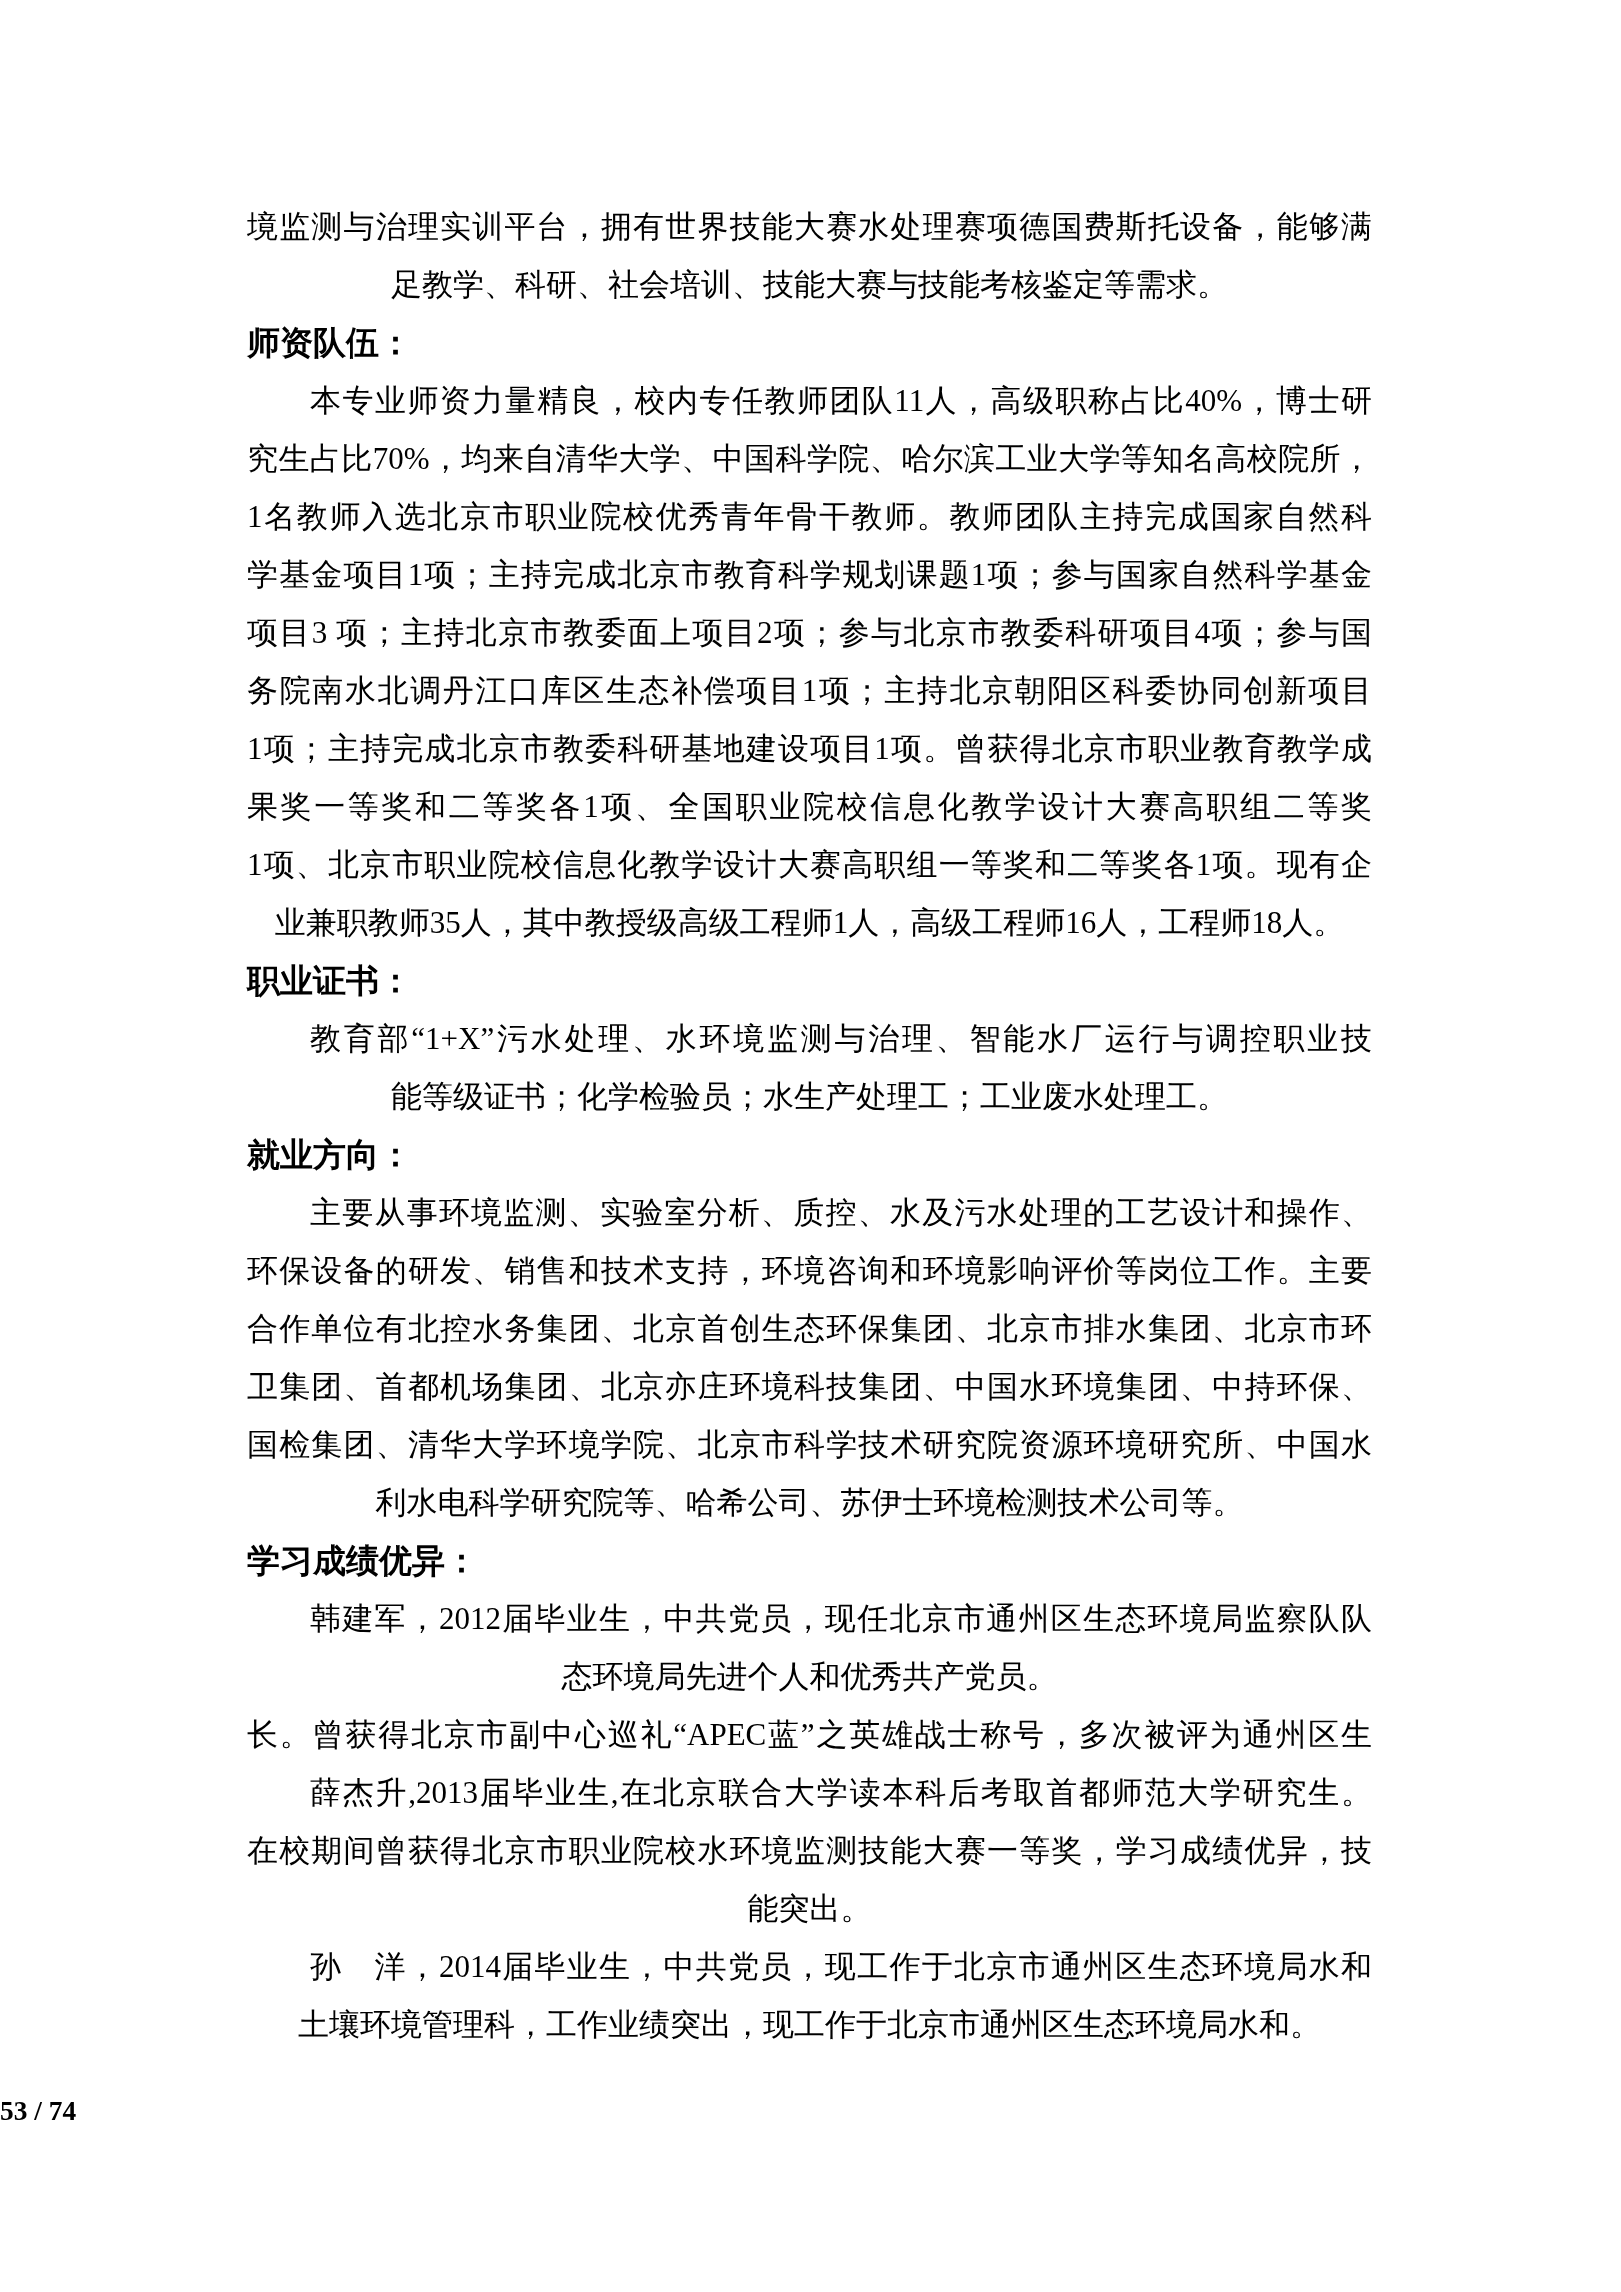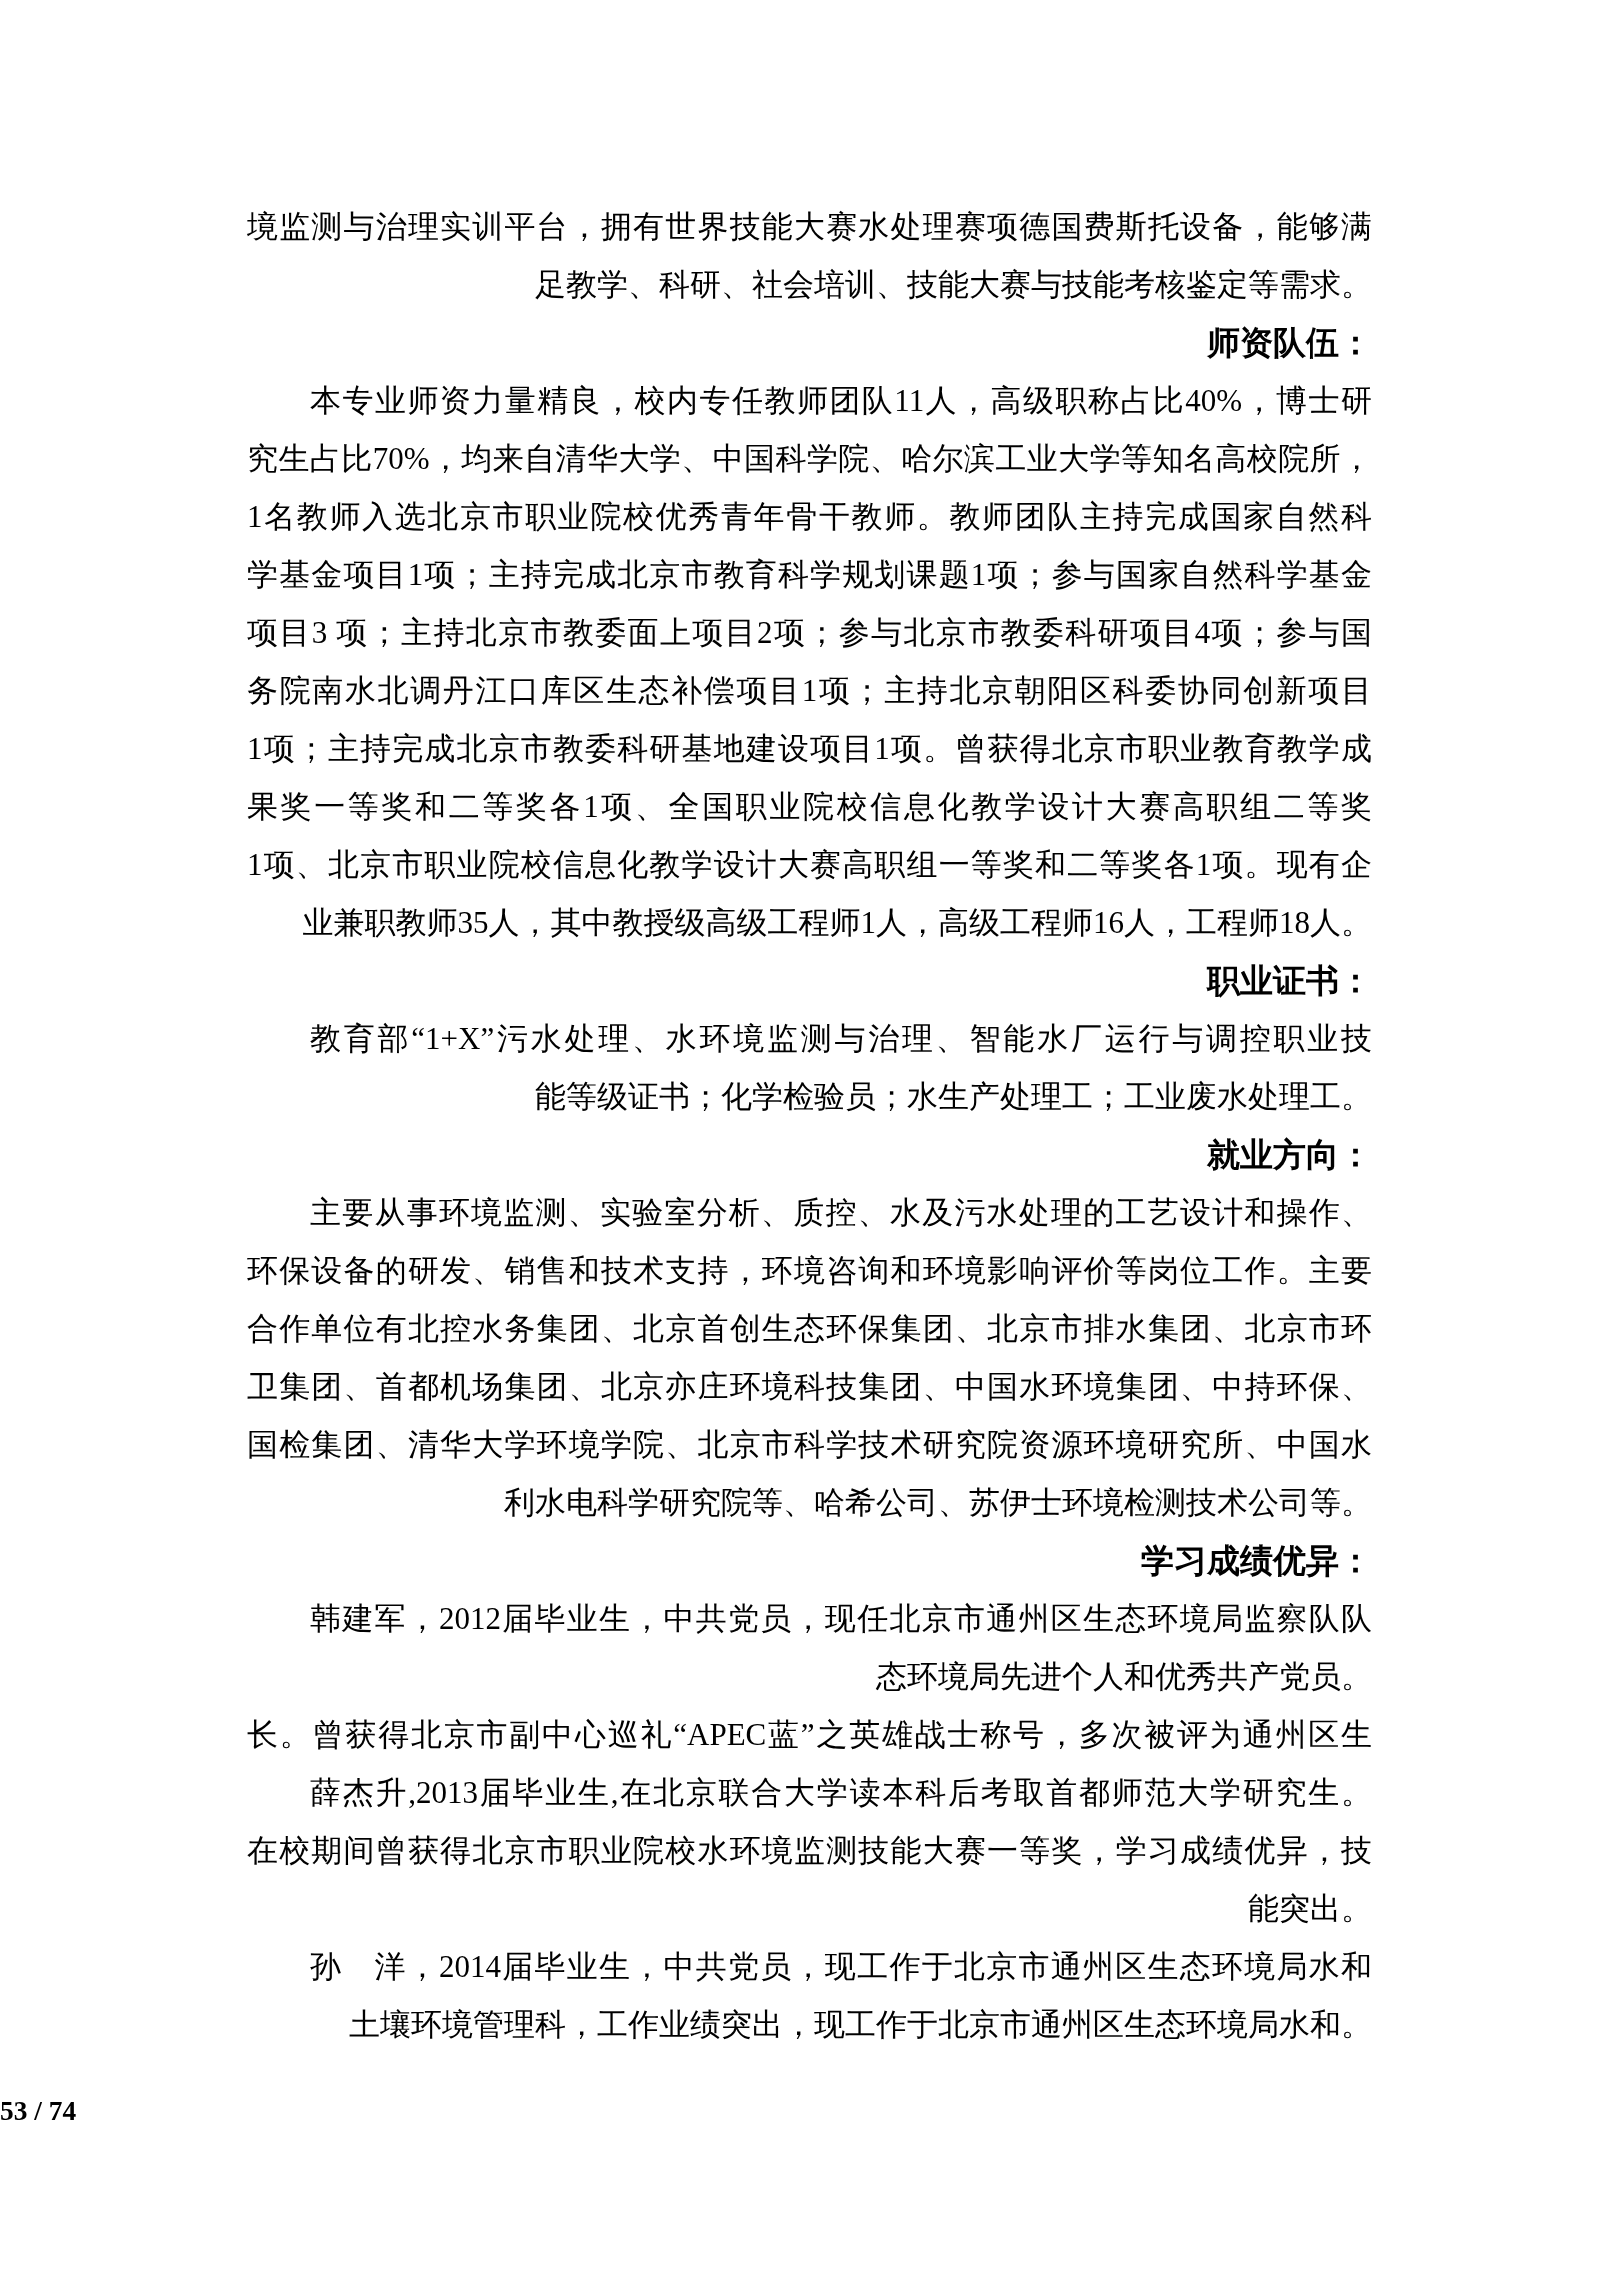--- a/index.html
+++ b/index.html
@@ -20,40 +20,40 @@
     position: absolute;
     left: 247px;
     top: 198px;
     width: 1125px;
   }
   .t-line {
     height: 58px;
     line-height: 58px;
     font-size: 31px;
     color: #000000;
-    text-align: right;
+    text-align: center;
     font-family: "Liberation Serif", "DejaVu Serif", serif;
     white-space: normal;
   }
   .t-line.justify {
     text-align: justify;
     text-align-last: justify;
     text-justify: inter-character;
   }
   .t-line.indent {
     text-indent: 63px;
   }
   .h-line {
     height: 58px;
     line-height: 58px;
     font-size: 33px;
     font-weight: 700;
     color: #000000;
     font-family: "Liberation Sans", "DejaVu Sans", sans-serif;
-    text-align: right;
+    text-align: left;
   }
   .footer {
     position: absolute;
     left: 0;
     right: 0;
     top: 2094px;
     height: 35px;
     line-height: 35px;
     text-align: left;
     font-size: 27.4px;

